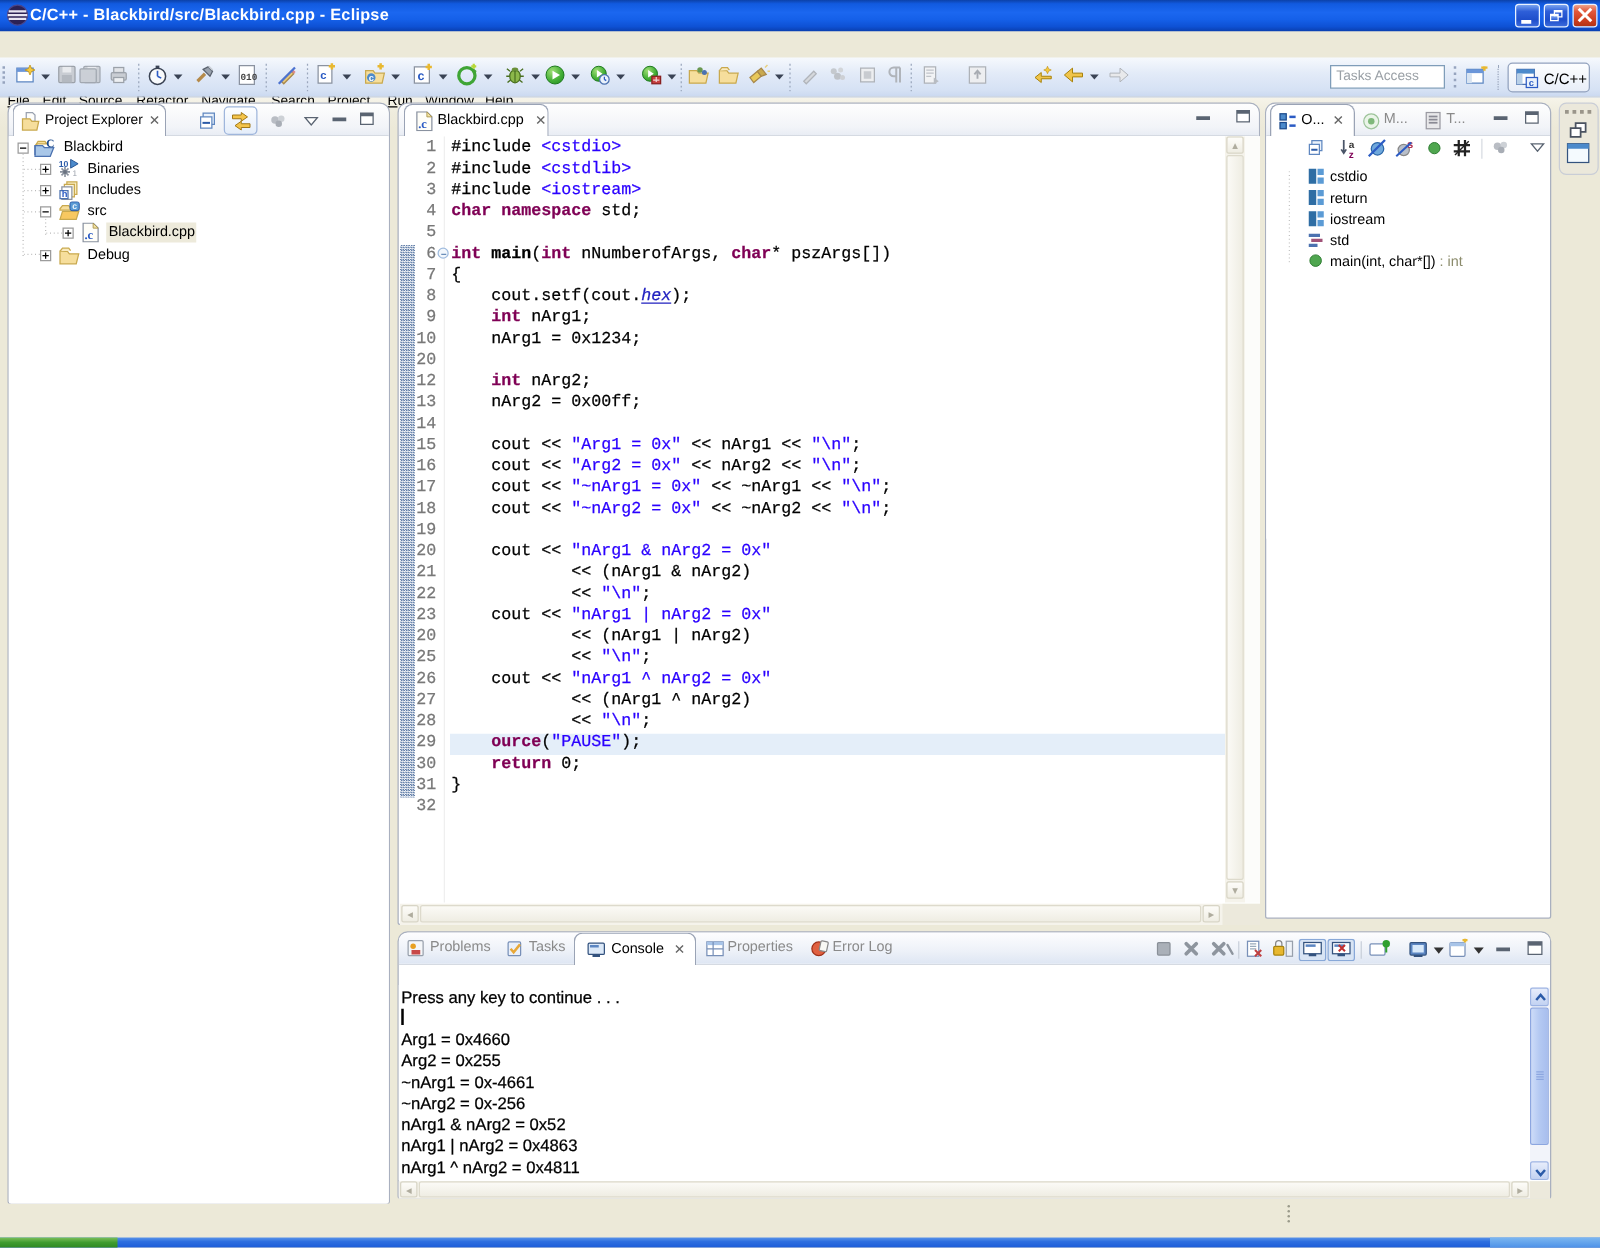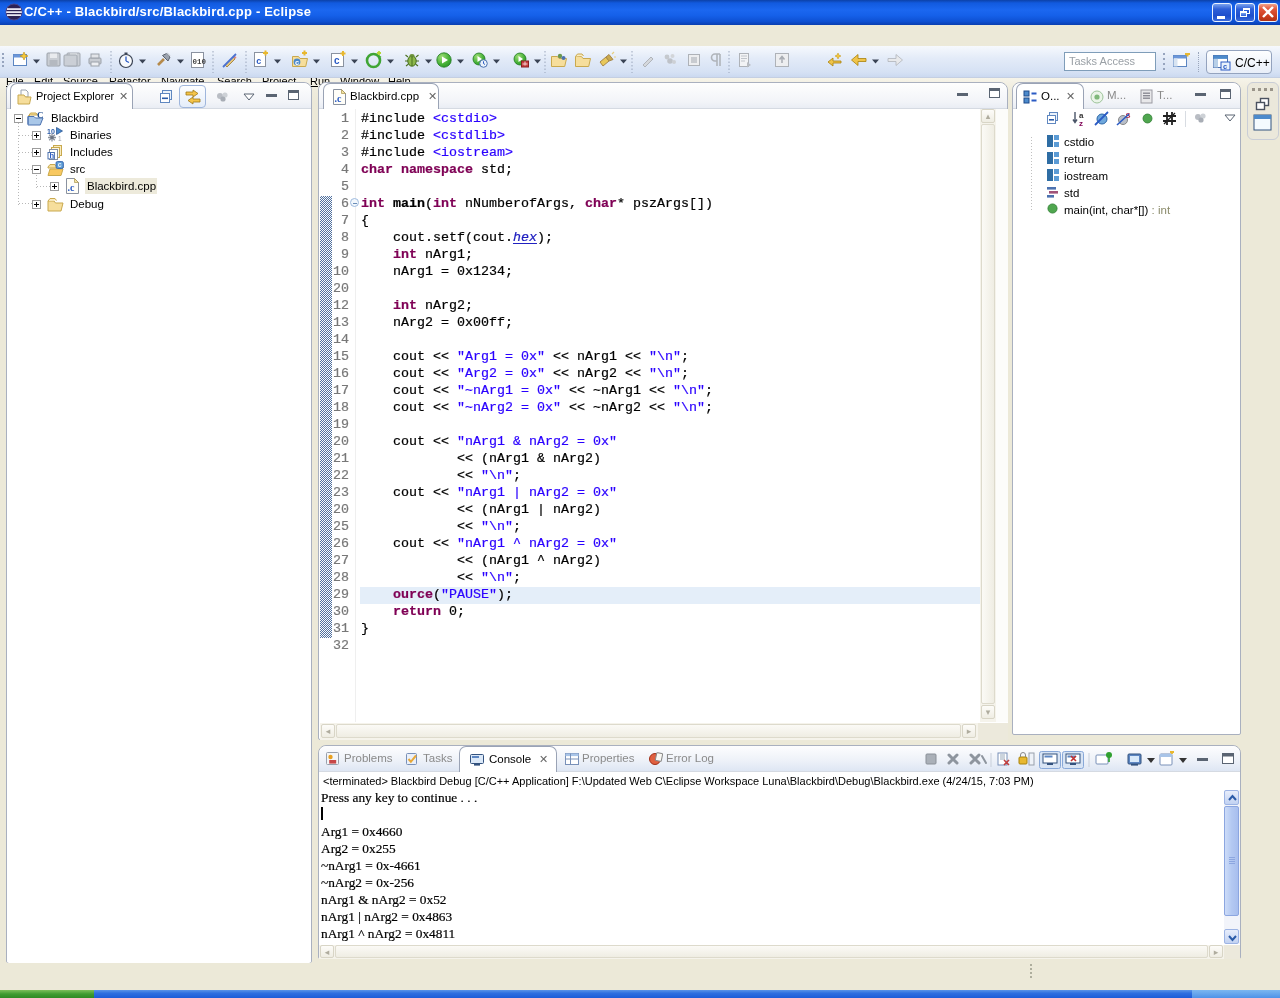--- a/index.html
+++ b/index.html
@@ -690,25 +690,22 @@
         <path d="M247 1 h4 M249 -1 v4" stroke="#E8B830" stroke-width="1.8"></path>
       </g>
     <path d="M256 7 h8 l-4 5 Z" fill="#333"></path>
     <rect x="274" y="7" width="11" height="3" fill="#5A6472"></rect>
     <g>
         <rect x="299.5" y="2.5" width="11" height="10" fill="#fff" stroke="#5A6472"></rect>
         <rect x="299.5" y="2.5" width="11" height="3" fill="#5A6472"></rect>
       </g>
   </svg>
 
-  <div class="abs" style="left:0;top:26px;width:921px;height:18px;background:#fff;border-bottom:0;font-size:11px;color:#000">
-      <span style="position:absolute;left:4px;top:3px">&lt;terminated&gt; Blackbird Debug [C/C++ Application] F:\Updated Web C\Eclipse Workspace Luna\Blackbird\Debug\Blackbird.exe (4/24/15, 7:03 PM)</span>
-    </div>
-
-  <div class="abs" id="conbody" style="left:0;top:42px;width:905px;height:156px;background:#fff;font-family:Liberation Serif, serif;font-size:13.33px;line-height:17px;white-space:pre;-webkit-text-stroke:0.2px #000">
+
+  <div class="abs" id="conbody" style="left:0;top:42px;width:905px;height:156px;background:#fff;font-family:Liberation Sans, sans-serif;font-size:13.33px;line-height:17px;white-space:pre;-webkit-text-stroke:0.2px #000">
 <div class="abs" style="left:2px;top:1px">Press any key to continue . . .</div>
 <div class="abs" style="left:2px;top:19px;width:2px;height:13px;background:#000"></div>
 <div class="abs" style="left:2px;top:35px">Arg1 = 0x4660</div>
 <div class="abs" style="left:2px;top:52px">Arg2 = 0x255</div>
 <div class="abs" style="left:2px;top:69px">~nArg1 = 0x-4661</div>
 <div class="abs" style="left:2px;top:86px">~nArg2 = 0x-256</div>
 <div class="abs" style="left:2px;top:103px">nArg1 &amp; nArg2 = 0x52</div>
 <div class="abs" style="left:2px;top:120px">nArg1 | nArg2 = 0x4863</div>
 <div class="abs" style="left:2px;top:137px">nArg1 ^ nArg2 = 0x4811</div>
   </div>

